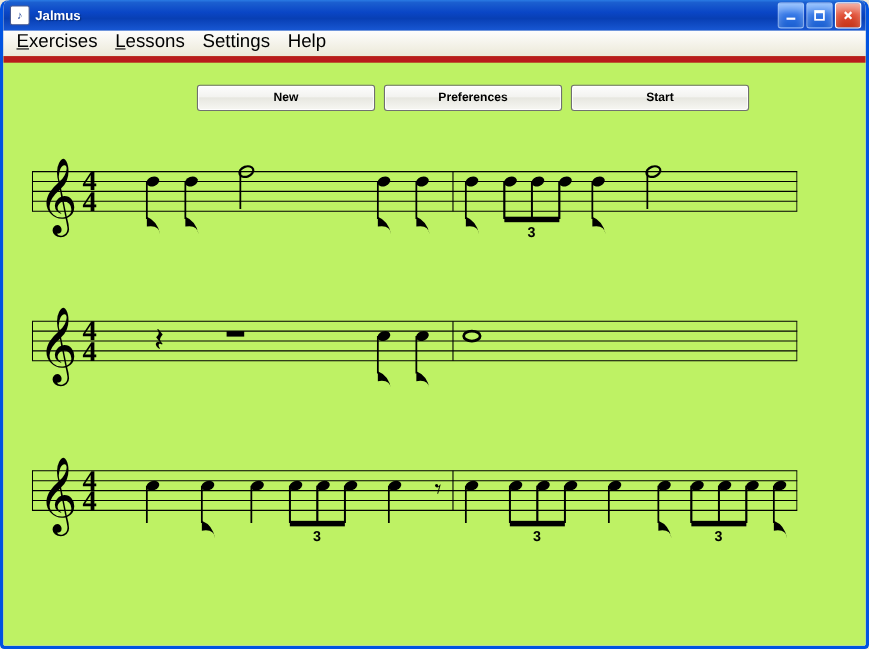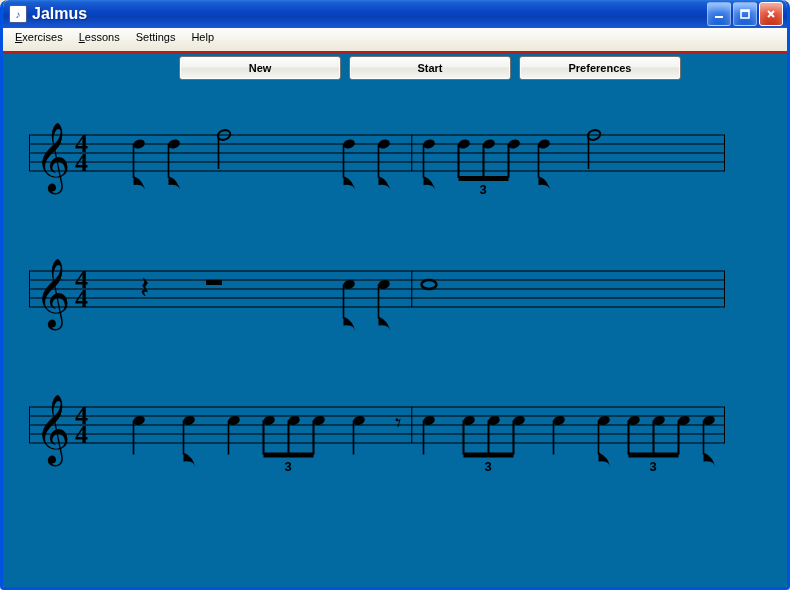--- a/index.html
+++ b/index.html
@@ -10,41 +10,41 @@
             border-radius:8px 8px 4px 4px; overflow:hidden; position:relative; }
 
   .titlebar { height:28px;
               background:linear-gradient(to bottom,#2a7be4 0%,#1b5fd0 8%,#0a46c6 40%,#083fb4 60%,#1858d4 100%);
               display:flex; align-items:center; padding:0 4px 0 6px;
               border-radius:6px 6px 0 0; }
   .titlebar-icon { width:16px; height:16px; background:#fff;
                    border:1px solid #485a90; border-radius:2px; margin-right:5px;
                    display:flex; align-items:center; justify-content:center;
                    font-size:10px; color:#2a4b9b; font-weight:bold; }
-  .titlebar-title { color:#fff; font-size:16px; font-weight:bold; flex:1;
+  .titlebar-title { color:#fff; font-size:12px; font-weight:bold; flex:1;
                     text-shadow:1px 1px 1px rgba(0,0,0,0.3); }
   .winbtns { display:flex; gap:2px; }
   .winbtn { width:22px; height:22px; border-radius:3px;
             display:flex; align-items:center; justify-content:center;
             color:#fff; font-size:11px; font-weight:bold;
             border:1px solid rgba(255,255,255,0.45);
             box-shadow:inset 0 6px 8px rgba(255,255,255,0.35); }
   .winbtn-blue { background:linear-gradient(to bottom,#6aa9ff 0%,#2f74e6 45%,#1b5fd0 100%); }
   .winbtn-red  { background:linear-gradient(to bottom,#f08876 0%,#e14d33 45%,#c53418 100%);
                  border-color:#fff; }
   .winbtn svg { display:block; }
 
   .menubar { height:23px; background:linear-gradient(to bottom,#fdfdfd,#ece9d8);
-             border-bottom:1px solid #aca899; display:flex; align-items:flex-start;
-             padding:0 4px; font-size:11px; color:#000; }
+             border-bottom:1px solid #aca899; display:flex; align-items:flex-end;
+             padding:0 4px; font-size:17px; color:#000; }
   .menubar-item { padding:3px 8px; cursor:default; }
   .menubar-item u { text-decoration:underline; }
 
   .client { position:absolute; top:51px; bottom:0; left:0; right:0;
-            background:#0369a1; border-top:3px solid #b91c1c; padding:2px 6px 0 6px; }
+            background:#bef264; border-top:6px solid #b91c1c; padding:20px 6px 0 6px; }
   .toolbar { display:flex; gap:8px; justify-content:center; padding-left:80px;
              padding-right:10px; margin-bottom:20px; }
   .btn { width:160px; height:22px; font-size:11px; font-weight:bold; color:#000;
          background:linear-gradient(to bottom,#fdfdfd 0%,#f3f3f0 45%,#e7e7e0 50%,#f7f7f3 100%);
          border:1px solid #707070; border-radius:3px;
          display:flex; align-items:center; justify-content:center;
          box-shadow:inset 0 0 0 1px rgba(255,255,255,0.8); cursor:default; }
 
   .notation-area { padding:0 18px 0 20px; }
 
@@ -84,22 +84,22 @@
   <div class="menubar">
     <div class="menubar-item"><u>E</u><span id="m0">xercises</span></div>
     <div class="menubar-item"><u>L</u><span id="m1">essons</span></div>
     <div class="menubar-item"><span>Settings</span></div>
     <div class="menubar-item"><span>Help</span></div>
   </div>
 
   <div class="client">
     <div class="toolbar">
       <div class="btn">New</div>
+      <div class="btn">Preferences</div>
       <div class="btn">Start</div>
-      <div class="btn">Preferences</div>
     </div>
 
     <div class="notation-area" id="notation">
         <div class="staff-group">
           <svg class="staff" viewBox="0 0 696 110">
             <line x1="0" y1="35" x2="696" y2="35" stroke="#000" stroke-width="1"></line>
             <line x1="0" y1="44" x2="696" y2="44" stroke="#000" stroke-width="1"></line>
             <line x1="0" y1="53" x2="696" y2="53" stroke="#000" stroke-width="1"></line>
             <line x1="0" y1="62" x2="696" y2="62" stroke="#000" stroke-width="1"></line>
             <line x1="0" y1="71" x2="696" y2="71" stroke="#000" stroke-width="1"></line>

